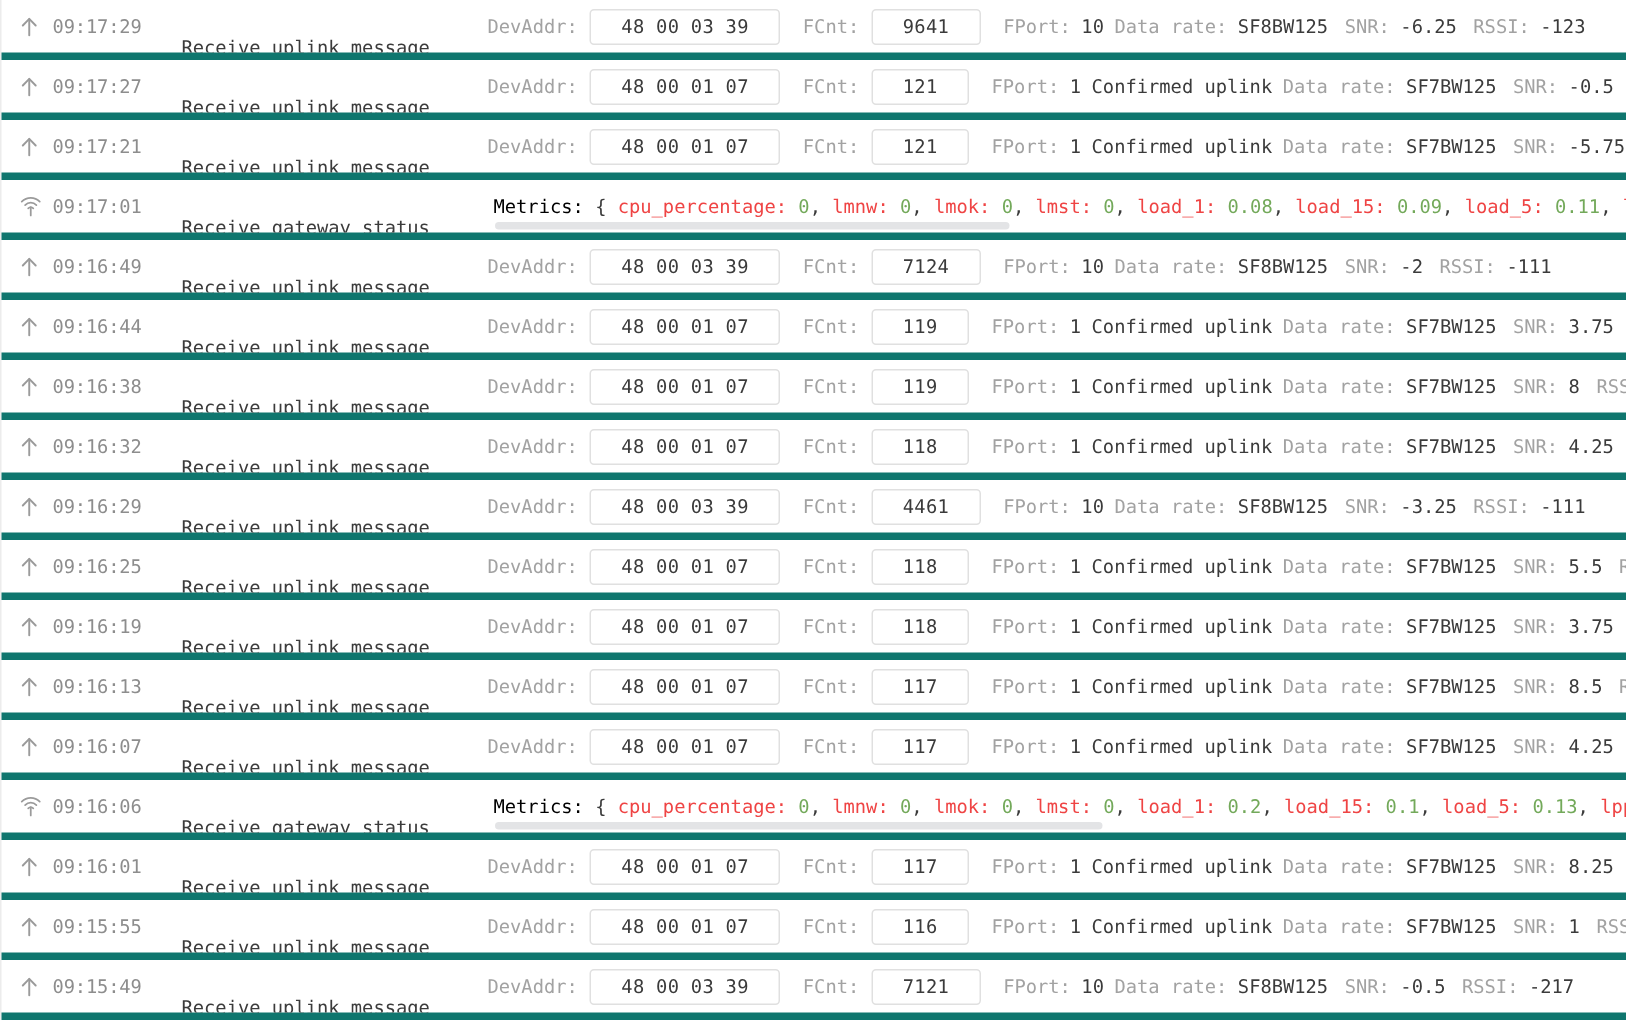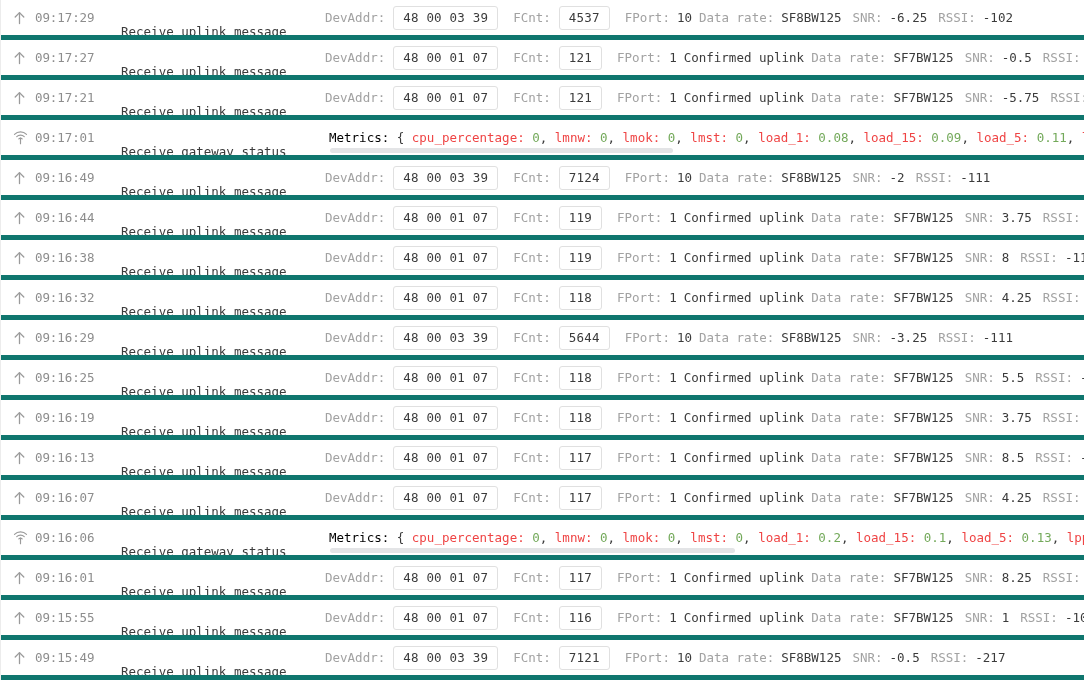--- a/index.html
+++ b/index.html
@@ -74,21 +74,21 @@
     color: #a2a2a2;
   }
   .val {
     color: #3b3b3b;
   }
   .chip {
     display: inline-flex;
     align-items: center;
     justify-content: center;
     height: 24px;
-    padding: 0 9px;
+    padding: 0 20px;
     margin: 0 4px 0 8px;
     border: 1px solid #e0e0e0;
     border-radius: 3px;
     background: #ffffff;
     color: #3b3b3b;
     font-size: 12.5px;
     letter-spacing: 0.2px;
     box-sizing: border-box;
   }
   .gap-sm { display: inline-block; width: 7px; }
@@ -134,37 +134,37 @@
           <path d="M2.2 6 L6.5 1.6 L10.8 6"></path>
         </svg>
       </span>
       <span class="row-time">09:17:29</span>
       <span class="row-name">Receive uplink message</span>
       <div class="detail">
         <span class="lbl">DevAddr:</span>
         <span class="chip">48 00 03 39</span>
         <span class="gap-md"></span>
         <span class="lbl">FCnt:</span>
-        <span class="chip">4537</span>
+        <span class="chip">9641</span>
         <span class="gap-md"></span>
         <span class="lbl">FPort:</span>
         <span class="gap-sm"></span>
         <span class="val">10</span>
         <span class="gap-sm"></span>
         <span class="lbl">Data rate:</span>
         <span class="gap-sm"></span>
         <span class="val">SF8BW125</span>
         <span class="gap-md"></span>
         <span class="lbl">SNR:</span>
         <span class="gap-sm"></span>
         <span class="val">-6.25</span>
         <span class="gap-md"></span>
         <span class="lbl">RSSI:</span>
         <span class="gap-sm"></span>
-        <span class="val">-102</span>
+        <span class="val">-123</span>
       </div>
     </div>
     <div class="event-row">
       <span class="row-icon">
         <svg width="13" height="14" viewBox="0 0 13 14" fill="none" stroke="currentColor" stroke-width="1.3" stroke-linecap="round" stroke-linejoin="round">
           <path d="M6.5 12.5 V1.8"></path>
           <path d="M2.2 6 L6.5 1.6 L10.8 6"></path>
         </svg>
       </span>
       <span class="row-time">09:17:27</span>
@@ -387,21 +387,21 @@
           <path d="M2.2 6 L6.5 1.6 L10.8 6"></path>
         </svg>
       </span>
       <span class="row-time">09:16:29</span>
       <span class="row-name">Receive uplink message</span>
       <div class="detail">
         <span class="lbl">DevAddr:</span>
         <span class="chip">48 00 03 39</span>
         <span class="gap-md"></span>
         <span class="lbl">FCnt:</span>
-        <span class="chip">5644</span>
+        <span class="chip">4461</span>
         <span class="gap-md"></span>
         <span class="lbl">FPort:</span>
         <span class="gap-sm"></span>
         <span class="val">10</span>
         <span class="gap-sm"></span>
         <span class="lbl">Data rate:</span>
         <span class="gap-sm"></span>
         <span class="val">SF8BW125</span>
         <span class="gap-md"></span>
         <span class="lbl">SNR:</span>

